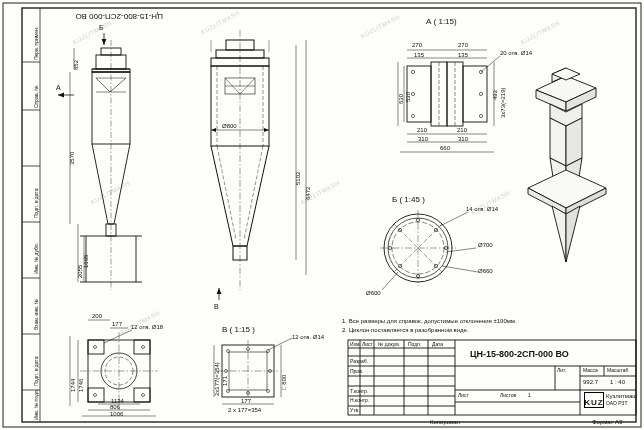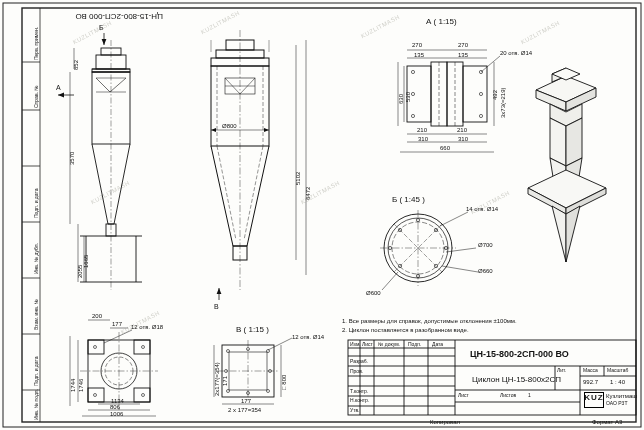--- a/index.html
+++ b/index.html
@@ -13,21 +13,21 @@
   .t6{font-size:6px;}
   .t7{font-size:7px;}
   .t8{font-size:8px;}
   .t9{font-size:9px;}
   .rot90{transform-origin:0 0;transform:rotate(-90deg);}
   .rot180{transform-origin:50% 50%;transform:rotate(180deg);}
   svg{position:absolute;left:0;top:0;overflow:visible;}
   .wm{position:absolute;font-size:6px;color:#cfcfc8;letter-spacing:.5px;
       transform:rotate(-28deg);transform-origin:0 0;pointer-events:none;}
   .logo{position:absolute;border:1px solid #000;box-sizing:border-box;
-        display:flex;align-items:flex-start;justify-content:center;
+        display:flex;align-items:flex-end;justify-content:center;
         font-weight:bold;letter-spacing:1px;}
 </style>
 </head>
 <body>
 
 <div id="sheet">
 
   <svg width="644" height="430">
     <rect x="3" y="3" width="638" height="424" fill="none" stroke="#222" stroke-width="1"></rect>
     <rect x="22" y="8" width="614" height="414" fill="none" stroke="#222" stroke-width="1.4"></rect>
@@ -226,21 +226,21 @@
       <line x1="446" y1="252" x2="476" y2="248" stroke-width="0.5"></line>
       <line x1="442" y1="266" x2="478" y2="272" stroke-width="0.5"></line>
       <line x1="398" y1="272" x2="382" y2="290" stroke-width="0.5"></line>
     </g>
   </svg>
   <div class="txt t6" style="left:466px;top:206px">14 отв. Ø14</div>
   <div class="txt t6" style="left:478px;top:242px">Ø700</div>
   <div class="txt t6" style="left:478px;top:268px">Ø660</div>
   <div class="txt t6" style="left:366px;top:290px">Ø600</div>
 
-  <div class="txt t8" style="left:236px;top:326px">В ( 1:15 )</div>
+  <div class="txt t8" style="left:222px;top:326px">В ( 1:15 )</div>
   <svg width="644" height="430">
     <g stroke="#111" fill="none" stroke-width="0.9">
       <rect x="222" y="345" width="52" height="52"></rect>
       <rect x="229" y="352" width="38" height="38" stroke-width="0.6"></rect>
       <line x1="248" y1="340" x2="248" y2="402" stroke-width="0.4" stroke-dasharray="7,2,1.5,2"></line>
       <line x1="217" y1="371" x2="279" y2="371" stroke-width="0.4" stroke-dasharray="7,2,1.5,2"></line>
 
       <circle cx="228" cy="351" r="1.5" stroke-width="0.6"></circle>
       <circle cx="248" cy="349" r="1.5" stroke-width="0.6"></circle>
       <circle cx="268" cy="351" r="1.5" stroke-width="0.6"></circle>
@@ -348,21 +348,20 @@
       <line x1="455" y1="366" x2="636" y2="366"></line>
       <line x1="455" y1="390" x2="636" y2="390"></line>
       <line x1="580" y1="366" x2="580" y2="415"></line>
       <line x1="580" y1="376" x2="636" y2="376"></line>
       <line x1="604" y1="366" x2="604" y2="376"></line>
       <line x1="555" y1="366" x2="555" y2="390"></line>
       <line x1="455" y1="402" x2="580" y2="402"></line>
     </g>
   </svg>
   <div class="txt t9" style="left:470px;top:350px;width:160px;font-weight:bold">ЦН-15-800-2СП-000 ВО</div>
-  <div class="txt t8" style="left:472px;top:376px;width:150px">Циклон ЦН-15-800х2СП</div>
 
   <div class="txt" style="left:350px;top:342px">Изм.</div>
   <div class="txt" style="left:362px;top:342px">Лист</div>
   <div class="txt" style="left:378px;top:342px">№ докум.</div>
   <div class="txt" style="left:408px;top:342px">Подп.</div>
   <div class="txt" style="left:432px;top:342px">Дата</div>
 
   <div class="txt" style="left:350px;top:359px">Разраб.</div>
   <div class="txt" style="left:350px;top:369px">Пров.</div>
   <div class="txt" style="left:350px;top:389px">Т.контр.</div>

